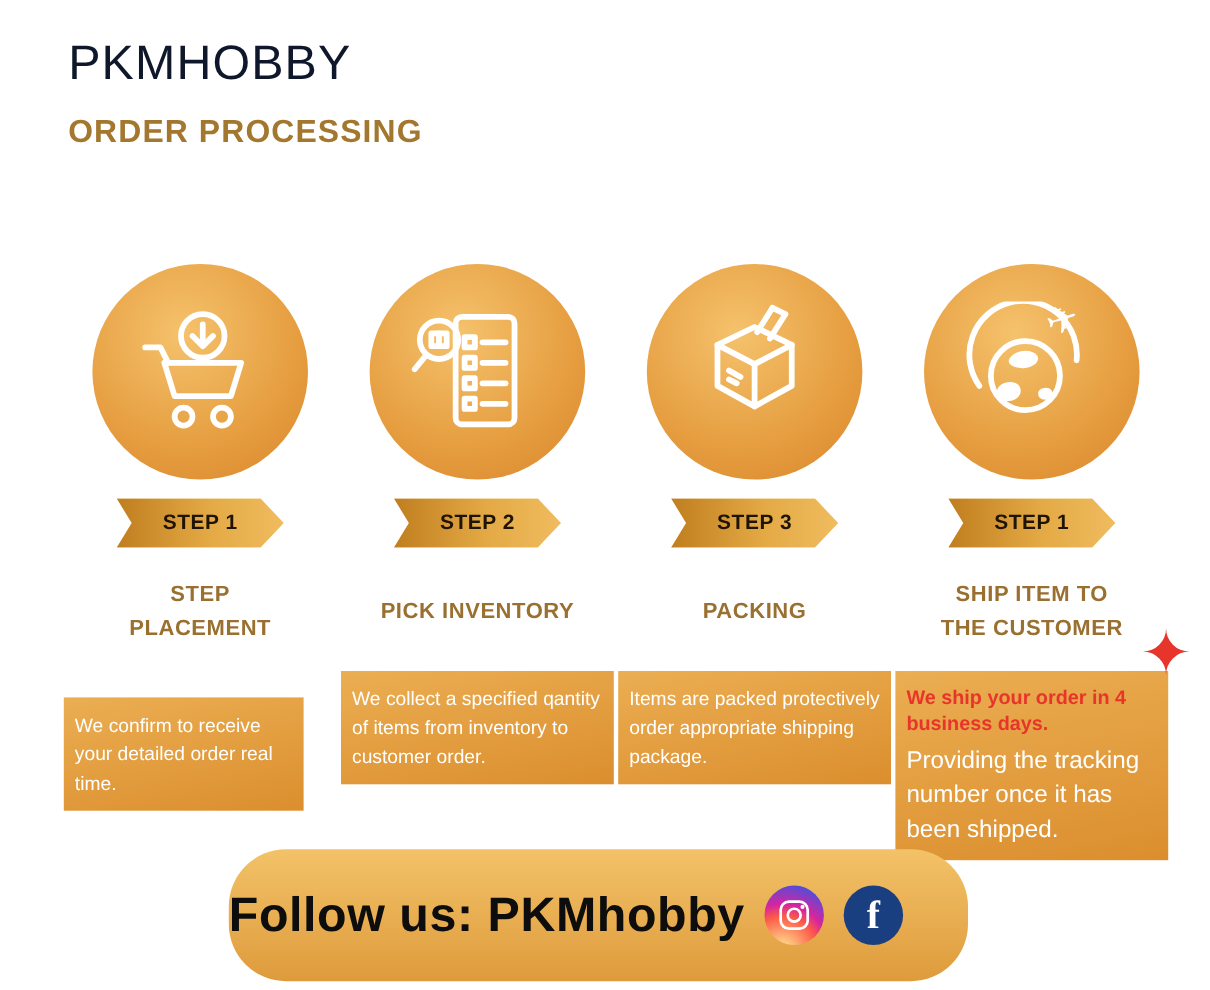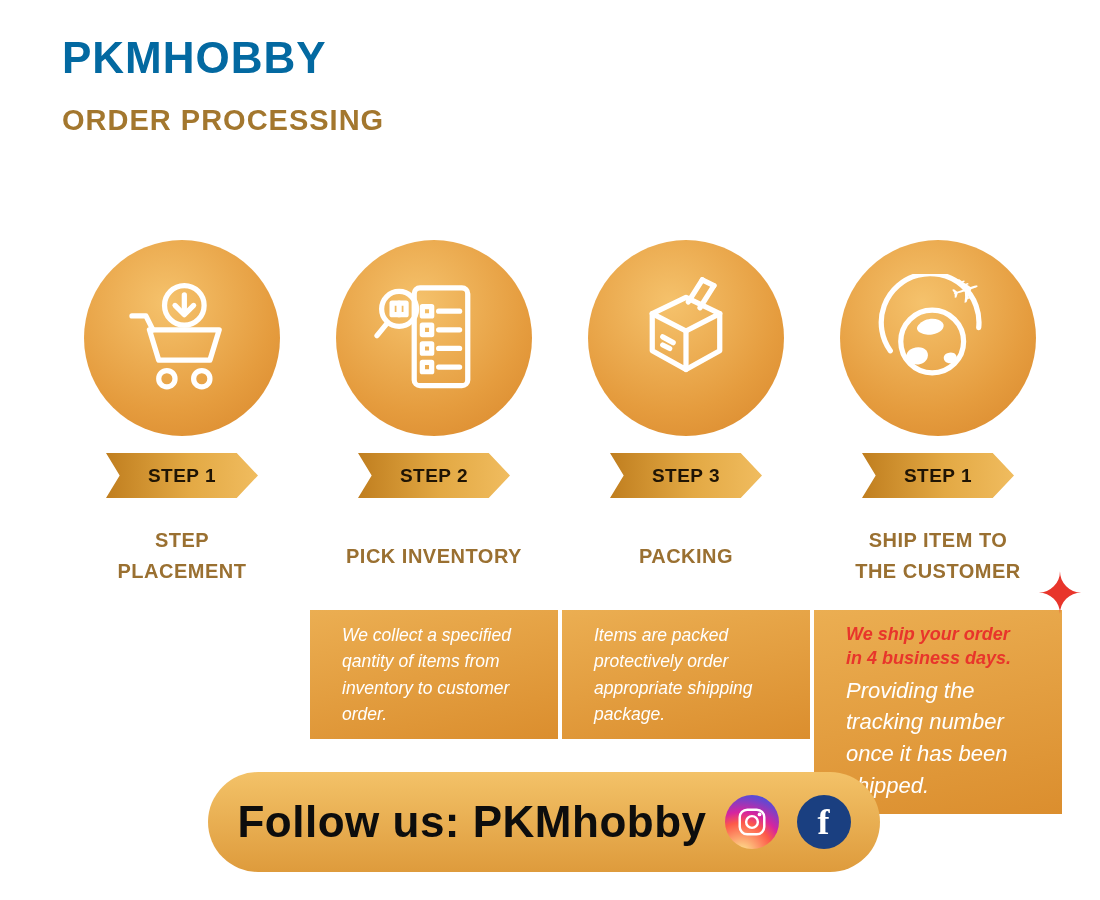--- a/index.html
+++ b/index.html
@@ -2,21 +2,21 @@
 <html><head>
 <meta charset="utf-8">
 <style>
   html,body{margin:0;padding:0;background:#ffffff;}
   .canvas{
     position:relative;width:1100px;height:900px;background:#ffffff;overflow:hidden;
     font-family:"Liberation Sans", sans-serif;
   }
   
   .header{position:absolute;left:62px;top:36px;}
-  .brand{font-size:44px;font-weight:700;color:#0369a1;letter-spacing:1px;line-height:1;}
+  .brand{font-size:44px;font-weight:400;color:#0f172a;letter-spacing:1px;line-height:1;}
   .page-title{font-size:29px;font-weight:800;color:#A3772E;letter-spacing:1px;margin-top:26px;line-height:1;}
   
   .steps-row{
     position:absolute;top:240px;left:58px;right:38px;
     display:flex;justify-content:space-between;
   }
   .step-col{width:248px;display:flex;flex-direction:column;align-items:center;}
   .step-circle{
     width:196px;height:196px;border-radius:50%;
     background:radial-gradient(circle at 42% 32%, #F5C26C 0%, #E59C3E 62%, #D8862B 100%);
@@ -32,37 +32,37 @@
     display:flex;align-items:center;justify-content:center;
     font-size:19px;font-weight:700;color:#1F1404;letter-spacing:.5px;
   }
   .step-title{
     margin-top:26px;min-height:64px;max-width:178px;
     display:flex;align-items:center;justify-content:center;
     text-align:center;font-size:20px;font-weight:700;color:#9A7031;
     line-height:1.55;letter-spacing:.5px;
   }
   .step-desc{
-    margin-top:22px;width:100%;box-sizing:border-box;padding:12px 32px;
+    margin-top:22px;width:100%;box-sizing:border-box;padding:12px 10px;
     background:linear-gradient(168deg,#EBAE52 0%, #DB8E2E 100%);
-    color:#ffffff;font-size:17.5px;line-height:1.5;text-align:left;align-self:stretch;font-style:italic;
+    color:#ffffff;font-size:17.5px;line-height:1.5;text-align:left;align-self:stretch;
   }
   .step-col:nth-child(1) .step-desc{margin-top:46px;width:218px;align-self:flex-start;}
   .desc-highlight{display:block;color:#E8352B;font-weight:700;font-size:18px;line-height:1.35;margin-bottom:4px;}
   .desc-normal{display:block;font-size:22px;line-height:1.45;}
   .starburst{
     position:absolute;right:-26px;top:-22px;width:56px;height:56px;color:#E8352B;
     font-size:56px;line-height:56px;text-align:center;pointer-events:none;
   }
   .col4-wrap{position:relative;align-self:stretch;}
   
   .follow-pill{
-    position:absolute;left:208px;top:772px;width:672px;height:100px;border-radius:52px;
+    position:absolute;left:208px;top:772px;width:672px;height:120px;border-radius:52px;
     background:linear-gradient(180deg,#F3C268 0%, #DE9B3C 100%);
-    display:flex;align-items:center;justify-content:center;gap:18px;
+    display:flex;align-items:center;gap:18px;
   }
   .follow-text{font-size:44px;font-weight:800;color:#0d0d0d;letter-spacing:.5px;}
   .social{width:54px;height:54px;border-radius:50%;display:flex;align-items:center;justify-content:center;flex:0 0 auto;}
   .ig{background:radial-gradient(circle at 30% 110%, #fdf497 0%, #fd5949 45%, #d6249f 60%, #285AEB 95%);}
   .fb{background:#1A3F80;color:#ffffff;font-size:36px;font-weight:700;font-family:"Liberation Serif",serif;}
 </style>
 </head>
 <body>
 
 <div class="canvas">
@@ -81,20 +81,21 @@
           <path class="icon-stroke" d="M57 18 V33"></path>
           <path class="icon-stroke" d="M49 27 L57 35 L65 27"></path>
           <path class="icon-stroke" d="M12 36 H24 L30 48"></path>
           <path class="icon-stroke" d="M27 48 H87 L79 74 H35 L27 48 Z"></path>
           <circle class="icon-stroke" cx="42" cy="90" r="7"></circle>
           <circle class="icon-stroke" cx="72" cy="90" r="7"></circle>
         </svg>
       </div>
       <div class="step-badge">STEP 1</div>
       <div class="step-title">STEP PLACEMENT</div>
+      <div class="step-desc">We confirm to receive your detailed order real time.</div>
     </div>
 
     <div class="step-col">
       <div class="step-circle">
         <svg viewBox="0 0 110 110">
           <rect class="icon-stroke" x="38" y="12" width="46" height="84" rx="5"></rect>
           <rect class="icon-stroke" x="45" y="28" width="8" height="8"></rect>
           <path class="icon-stroke" d="M59 32 H77"></path>
           <rect class="icon-stroke" x="45" y="44" width="8" height="8"></rect>
           <path class="icon-stroke" d="M59 48 H77"></path>

